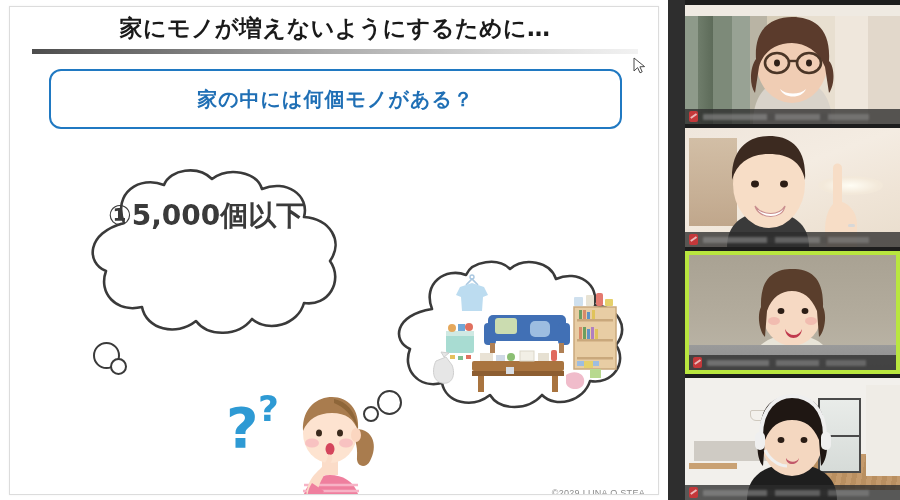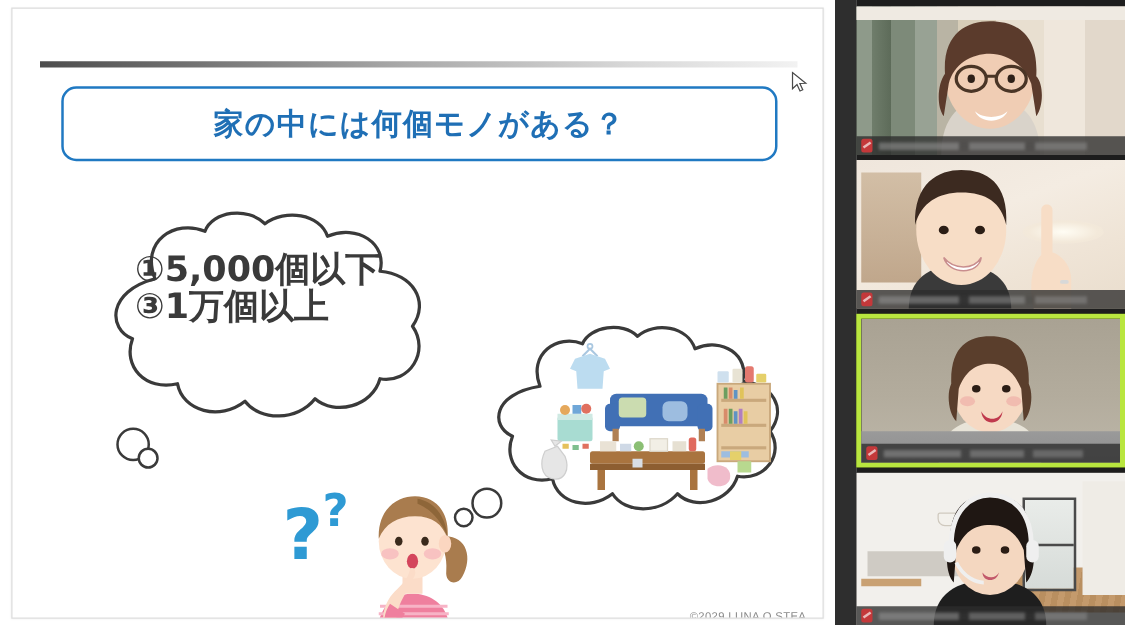--- a/index.html
+++ b/index.html
@@ -17,21 +17,21 @@
   #slide-title{position:absolute;left:0;top:6px;width:650px;text-align:center;
                color:#1a1a1a;font-weight:bold;font-size:23px;letter-spacing:.5px;
                font-family:"DejaVu Sans","Liberation Sans",sans-serif;white-space:nowrap;}
   #title-rule{position:absolute;left:22px;top:42px;width:606px;height:5px;
               background:linear-gradient(to right,#4d4d4d 0%,#6e6e6e 18%,#a9a9a9 48%,#d8d8d8 78%,#f2f2f2 100%);}
 
   
   #question-box{position:absolute;left:39px;top:62px;width:573px;height:60px;
                 border:2.5px solid #2079c2;border-radius:12px;background:#ffffff;
                 display:flex;align-items:center;justify-content:center;box-sizing:border-box;}
-  #question-text{color:#1f6fb5;font-weight:bold;font-size:24px;letter-spacing:1px;
+  #question-text{color:#1f6fb5;font-weight:bold;font-size:20px;letter-spacing:1px;
                  font-family:"DejaVu Sans","Liberation Sans",sans-serif;white-space:nowrap;}
 
   
   #answer-cloud{position:absolute;left:62px;top:158px;width:290px;height:180px;}
   #answer-list{position:absolute;left:36px;top:36px;width:230px;
                font-family:"DejaVu Sans","Liberation Sans",sans-serif;}
   .answer-line{color:#3a3a3a;font-weight:bold;font-size:28px;line-height:29px;white-space:nowrap;}
 
   
   #room-cloud{position:absolute;left:378px;top:250px;width:248px;height:160px;}
@@ -107,36 +107,36 @@
   #t4-table{position:absolute;left:2%;top:70%;width:22%;height:5%;background:#c9a173;}
 </style>
 </head>
 <body>
 
 <div id="app">
 
   <div id="slide-area">
     <div id="slide-frame">
 
+      <div id="slide-title">家にモノが増えないようにするために…</div>
       <div id="title-rule"></div>
 
       <div id="question-box">
         <span id="question-text">家の中には何個モノがある？</span>
       </div>
 
       <div id="answer-cloud">
         <svg viewBox="0 0 290 180" width="290" height="180">
           <path d="M52,58 C40,28 68,10 92,20 C98,4 126,0 140,14 C156,2 184,6 190,24
                    C214,14 238,30 232,52 C258,54 272,76 258,96 C272,116 256,142 232,138
                    C226,160 196,168 180,154 C166,172 136,172 124,156 C104,172 74,164 70,142
                    C44,148 26,128 34,106 C14,98 14,68 52,58 Z" fill="#ffffff" stroke="#3a3a3a" stroke-width="2.6" stroke-linejoin="round"></path>
         </svg>
         <div id="answer-list">
           <div class="answer-line">①5,000個以下</div>
-          <div class="answer-line">③1万個以上</div>
         </div>
       </div>
 
       <div class="dot" style="left:83px;top:335px;width:23px;height:23px;"></div>
       <div class="dot" style="left:100px;top:351px;width:13px;height:13px;"></div>
 
       <div id="room-cloud">
         <svg viewBox="0 0 248 160" width="248" height="160">
           <path d="M44,52 C34,26 58,10 78,18 C84,4 110,0 122,12 C136,0 162,4 168,22
                    C190,12 212,28 206,48 C230,50 242,70 228,88 C240,106 224,128 202,124

